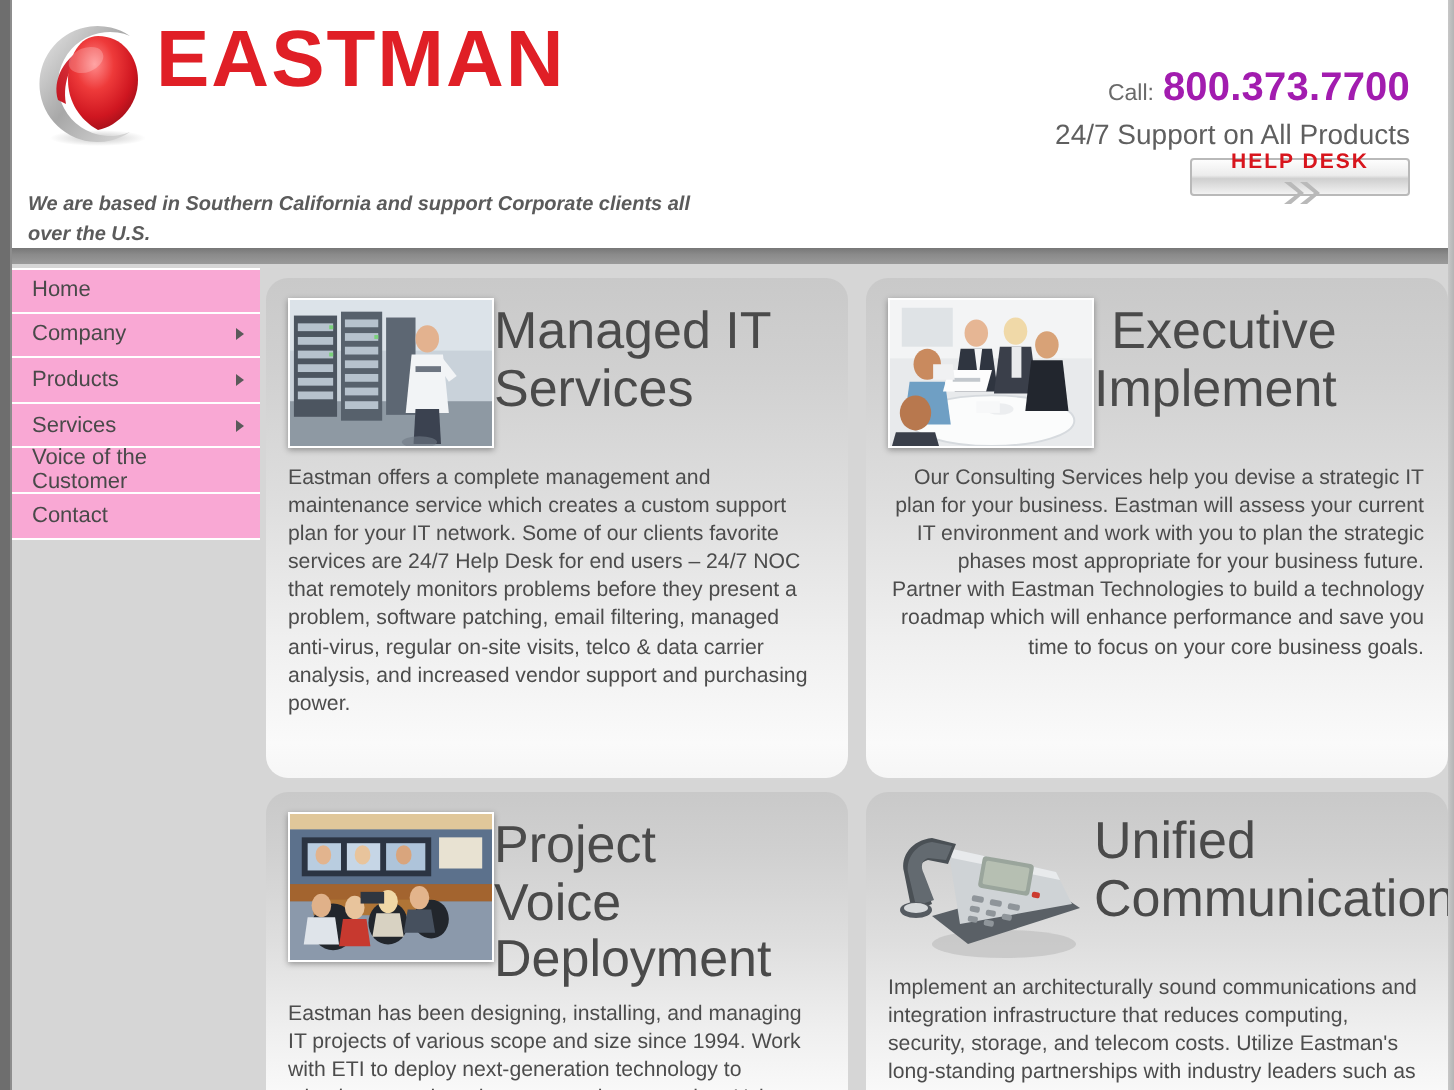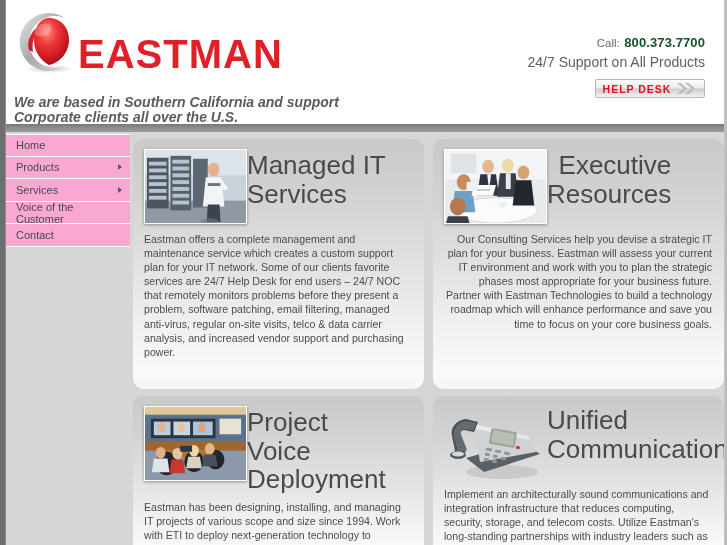--- a/index.html
+++ b/index.html
@@ -14,46 +14,47 @@
   
   .edge-left  { position:absolute; left:0; top:0; width:6px; height:545px; background:#6e6e6e; z-index:40; }
   .edge-left::after { content:""; position:absolute; left:5px; top:0; width:1px; height:545px; background:#8d8d8d; }
   .edge-right { position:absolute; right:0; top:0; width:3px; height:545px;
                 background:linear-gradient(to right,#c8c8c8,#b4b4b4); z-index:40; }
 
   
   .header { position:absolute; left:6px; top:0; width:721px; height:124px; background:#ffffff; }
   .logo-wrap { position:absolute; left:6px; top:6px; width:290px; height:75px; }
   .logo-mark { position:absolute; left:4px; top:4px; width:66px; height:66px; }
-  .logo-text { position:absolute; left:66px; top:3px;margin-top:24px; }
+  .logo-text { position:absolute; left:66px; top:3px; }
   .logo-eastman {
     font-family:"Liberation Sans", sans-serif;
     font-size:40px; font-weight:bold; letter-spacing:1px;
     color:#e01f26; line-height:42px;
   }
   .logo-tech {
     font-family:"Liberation Sans", sans-serif;
     font-size:20px; font-weight:normal; letter-spacing:4.3px;
     color:#9a9a9a; line-height:22px; margin-top:-2px; margin-left:2px;
   }
   .tagline {
     position:absolute; left:8px; top:95px; width:350px;
-    font-size:14px; font-style:italic; font-weight:bold;
+    font-size:10px; font-style:italic; font-weight:bold;
     color:#5b5b5b; line-height:15px;
   }
   .call-block { position:absolute; right:22px; top:33px; text-align:right; white-space:nowrap; }
   .call-label { font-size:11.5px; color:#6a6a6a; }
-  .call-number { font-size:13px; font-weight:bold; color:#14532d; letter-spacing:.1px; }
+  .call-number { font-size:20px; font-weight:bold; color:#a21caf; letter-spacing:.1px; }
   .support-note { font-size:14px; color:#5f5f5f; margin-top:3px; }
   .helpdesk {
     position:absolute; right:22px; top:79px; width:110px; height:19px;
     border:1px solid #b9b9b9; border-radius:2px;
     background:linear-gradient(to bottom,#fdfdfd 0%,#ececec 45%,#cfcfcf 55%,#f2f2f2 100%);
     display:flex; align-items:center; justify-content:center; gap:3px;
     cursor:pointer;
+    flex-direction:column;
   }
   .helpdesk-label {
     font-size:10.5px; font-weight:bold; color:#d8151d; letter-spacing:1px;
   }
   .chev { display:inline-block; margin-left:1px; }
   .chev svg { display:block; }
 
   
   .divider { position:absolute; left:6px; top:124px; width:721px; height:8px;
              background:linear-gradient(to bottom,#777 0%,#8a8a8a 40%,#9a9a9a 100%); }
@@ -181,20 +182,24 @@
   </div>
 
   <div class="divider"></div>
   <div class="body-area"></div>
 
   <div class="sidebar">
     <div class="nav-item">
       <span>Home</span>
     </div>
     <div class="nav-item">
+      <span>Company</span>
+      <span class="nav-arrow"></span>
+    </div>
+    <div class="nav-item">
       <span>Products</span>
       <span class="nav-arrow"></span>
     </div>
     <div class="nav-item">
       <span>Services</span>
       <span class="nav-arrow"></span>
     </div>
     <div class="nav-item">
       <span>Voice of the Customer</span>
     </div>
@@ -282,21 +287,21 @@
           </g>
           <path d="M30 36 h22 l-3 11 h-22 z" fill="#fdfdfd"></path>
           <rect x="32" y="40" width="14" height="2" fill="#c3c8cd"></rect>
           <path d="M22 33 h10 l1 8 h-11 z" fill="#f0f1f2"></path>
           <ellipse cx="56" cy="56" rx="7" ry="3" fill="#eceef0"></ellipse>
           <rect x="44" y="52" width="12" height="6" fill="#f7f8f9"></rect>
         </svg>
       </div>
       <div class="card-title">
         <div>Executive</div>
-        <div>Resources</div>
+        <div>Implement</div>
       </div>
     </div>
     <div class="card-body">Our Consulting Services help you devise a strategic IT plan for your business. Eastman will assess your current IT environment and work with you to plan the strategic phases most appropriate for your business future. Partner with Eastman Technologies to build a technology roadmap which will enhance performance and save you time to focus on your core business goals.</div>
   </div>
 
   <div class="card card-c">
     <div class="card-head">
       <div class="thumb">
         <svg viewBox="0 0 103 75" preserveAspectRatio="none">
           <rect width="103" height="75" fill="#7d92ab"></rect>

